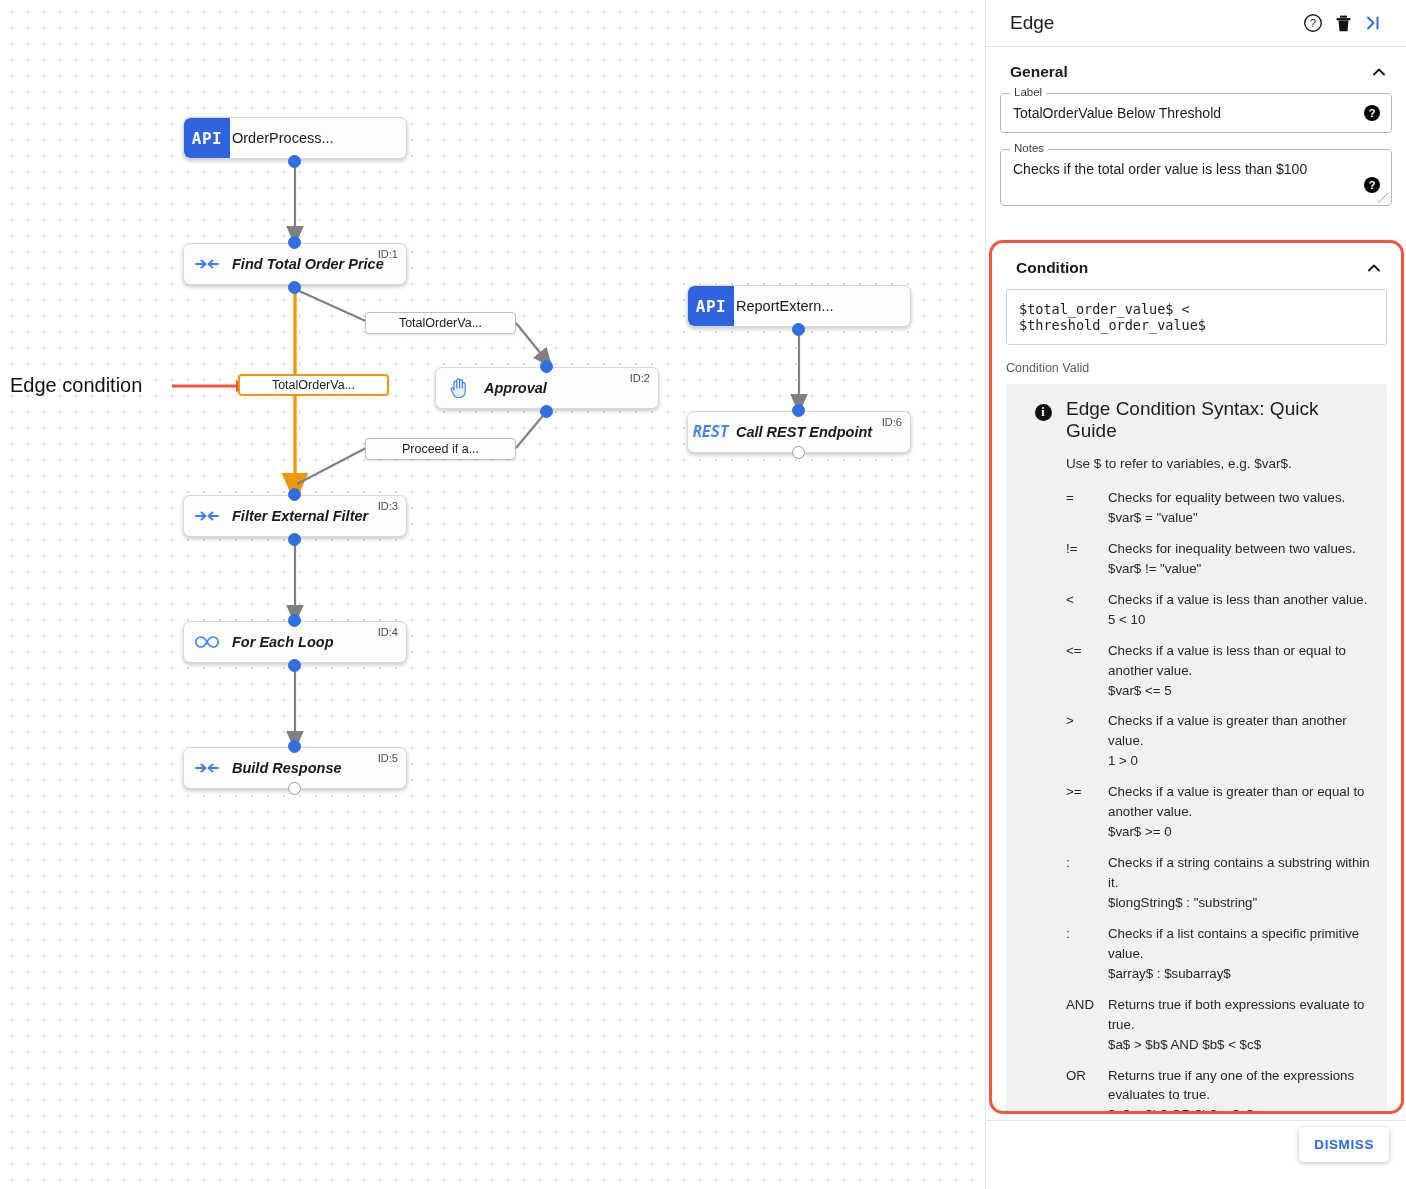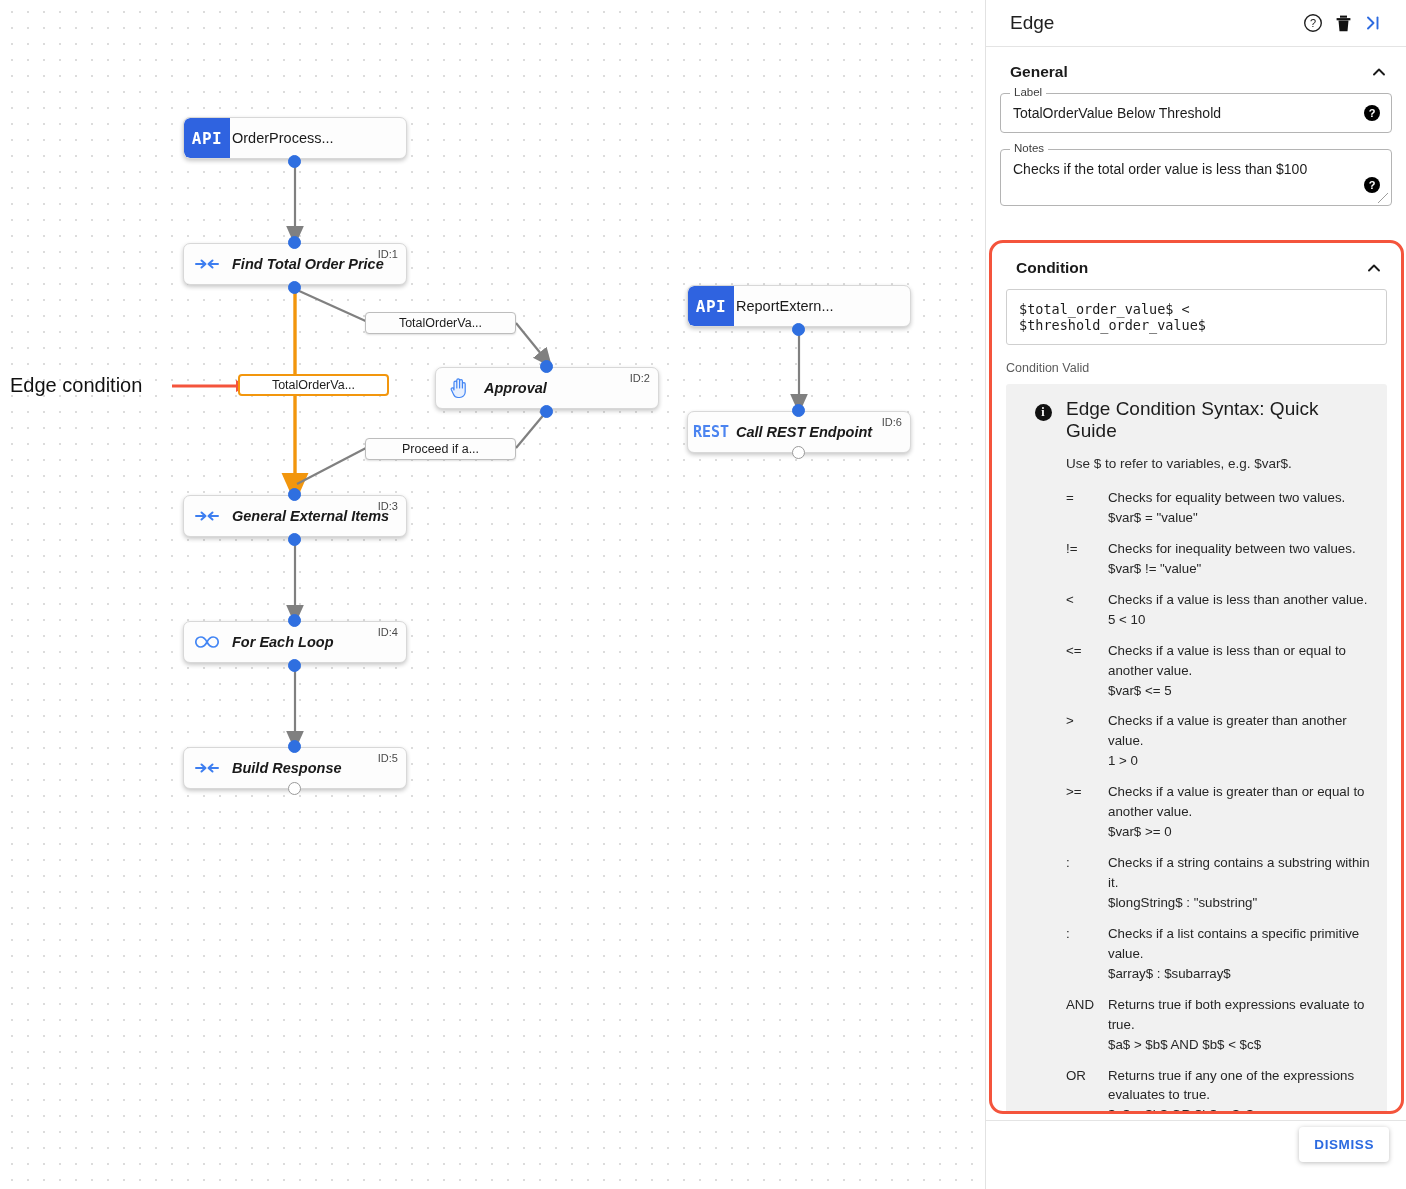--- a/index.html
+++ b/index.html
@@ -41,21 +41,21 @@
   }
   .node .nodeicon.api {
     background: #2f63e0; color: #fff;
     font-family: "DejaVu Sans Mono", monospace;
     font-size: 16px; font-weight: bold; letter-spacing: .5px;
     border-radius: 6px 0 0 6px;
   }
   .node .nodeicon.rest {
     color: #4b84f0;
     font-family: "DejaVu Sans Mono", monospace;
-    font-size: 15px; font-weight: bold;
+    font-size: 15px; font-weight: bold; font-style: italic;
   }
   .node .nodelabel {
     font-size: 14.5px; color: #1a1a1a;
     padding-left: 2px;
   }
   .node.bold .nodelabel { font-weight: bold; font-style: italic; }
   .node .idtag {
     position: absolute; right: 8px; top: 4px;
     font-size: 11px; color: #4a4a4a;
   }
@@ -287,21 +287,21 @@
     <div class="port" style="left:540px; top:360px;"></div>
     <div class="port" style="left:540px; top:405px;"></div>
 
     <div class="node bold" style="left:183px; top:495px; width:224px; height:42px;">
       <div class="nodeicon">
         <svg width="24" height="14" viewBox="0 0 24 14">
           <path d="M1,7 L10,7 M6.5,3.5 L10.5,7 L6.5,10.5" stroke="#3d7ef0" stroke-width="2" fill="none" stroke-linecap="round" stroke-linejoin="round"></path>
           <path d="M23,7 L14,7 M17.5,3.5 L13.5,7 L17.5,10.5" stroke="#3d7ef0" stroke-width="2" fill="none" stroke-linecap="round" stroke-linejoin="round"></path>
         </svg>
       </div>
-      <div class="nodelabel">General External Items</div>
+      <div class="nodelabel">Filter External Filter</div>
       <div class="idtag">ID:3</div>
     </div>
     <div class="port" style="left:288px; top:488px;"></div>
     <div class="port" style="left:288px; top:533px;"></div>
 
     <div class="node bold" style="left:183px; top:621px; width:224px; height:42px;">
       <div class="nodeicon">
         <svg width="26" height="14" viewBox="0 0 26 14">
           <path d="M13,7 C11,3.2 9,2 6.8,2 a5,5 0 0 0 0,10 C9,12 11,10.8 13,7 C15,3.2 17,2 19.2,2 a5,5 0 0 1 0,10 C17,12 15,10.8 13,7 z" stroke="#4285f4" stroke-width="1.7" fill="none"></path>
         </svg>

